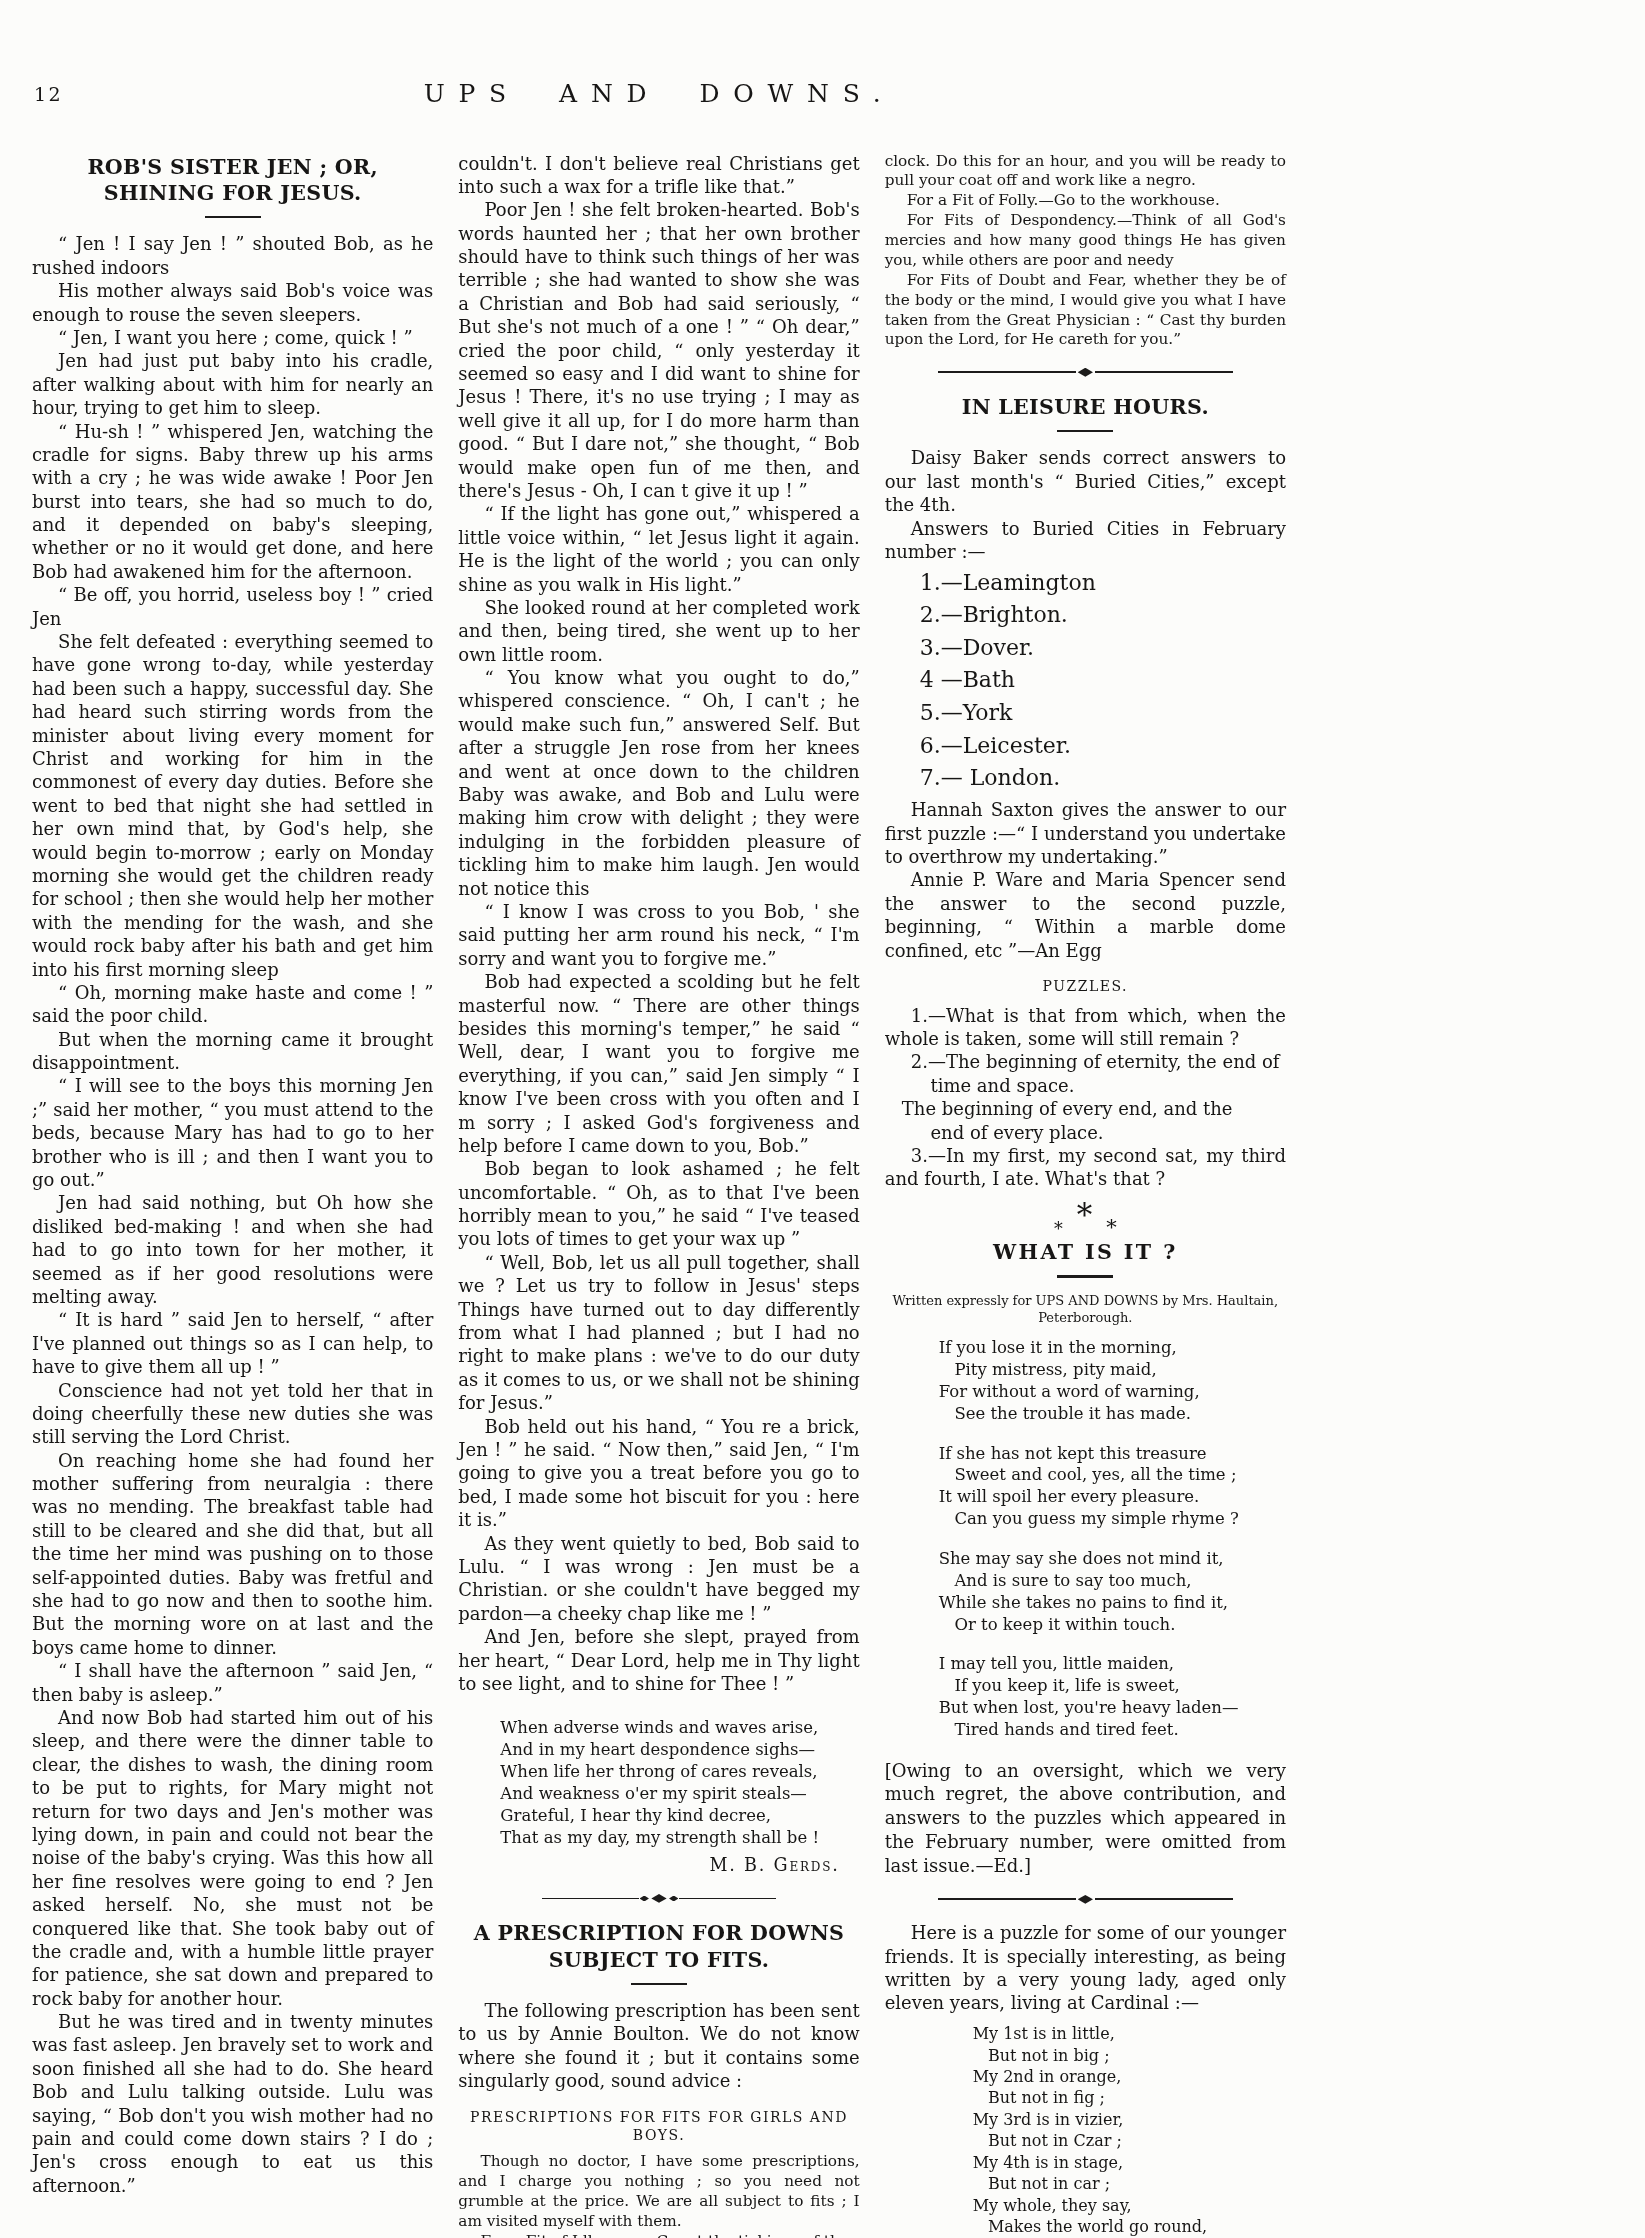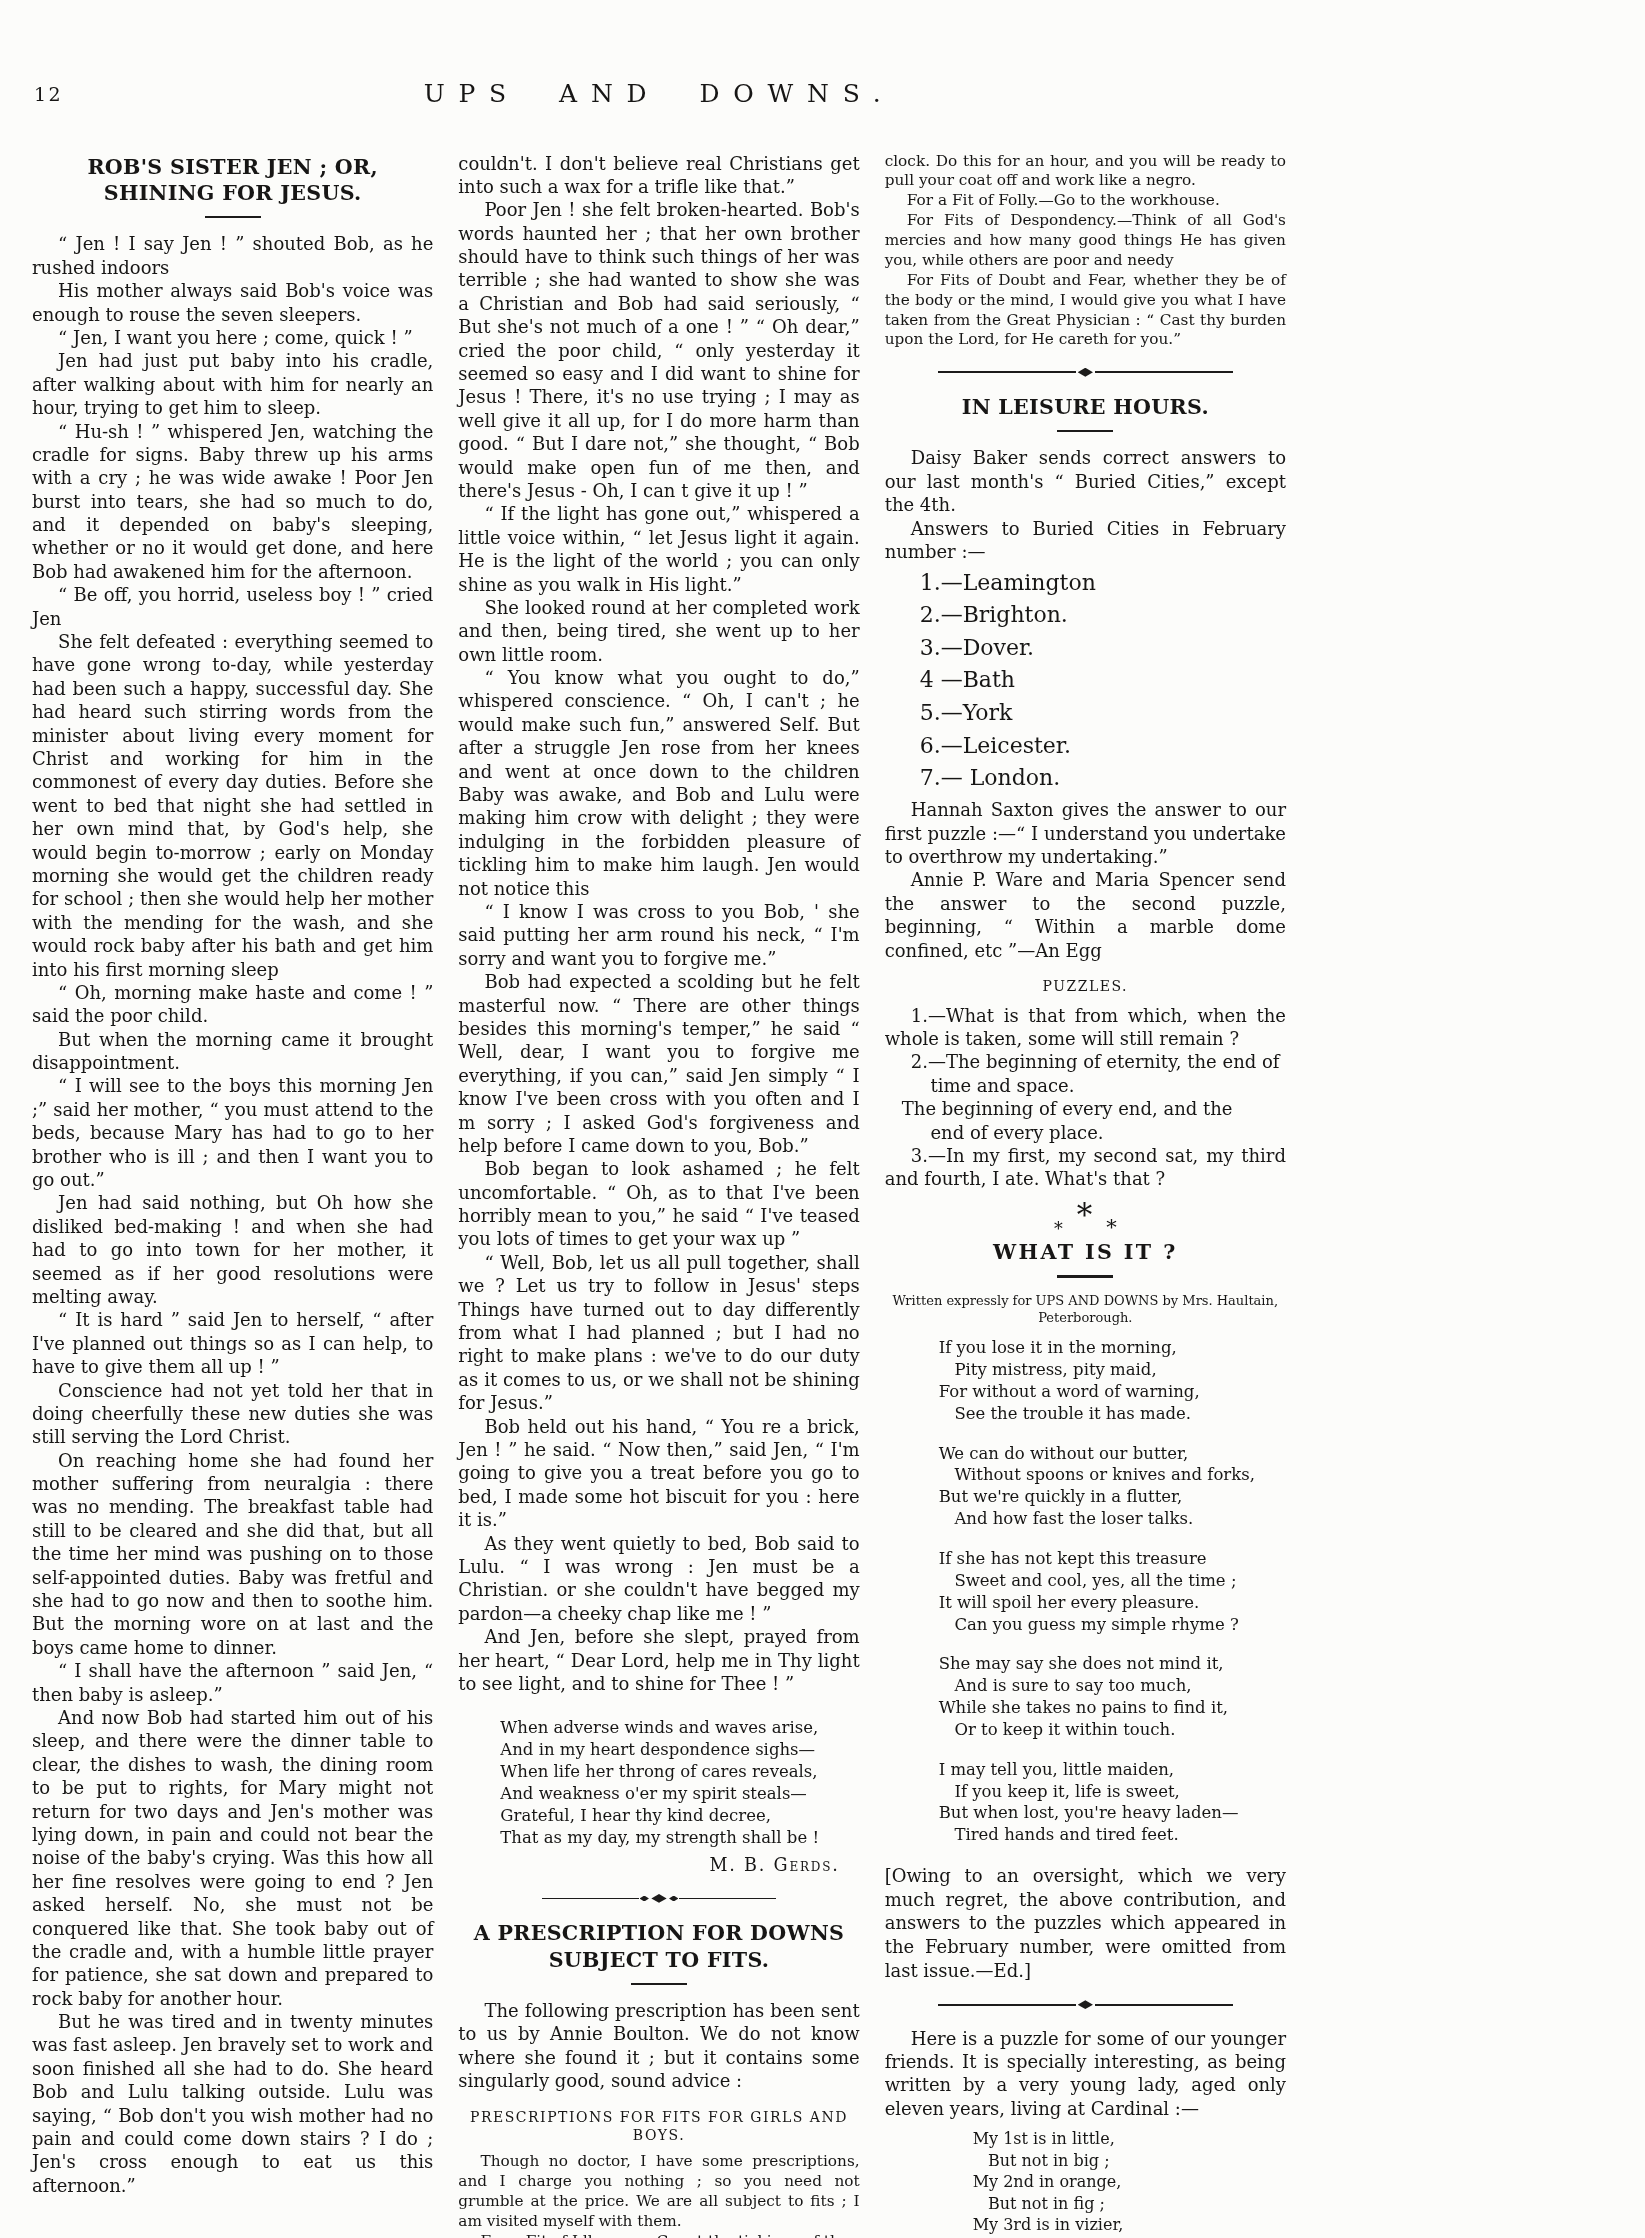--- a/index.html
+++ b/index.html
@@ -191,24 +191,20 @@
       <h2 class="article-title what-title">WHAT IS IT ?</h2>
       <div class="head-rule"></div>
       <div class="attribution">Written expressly for UPS AND DOWNS by Mrs. Haultain,
 Peterborough.</div>
 
       <div class="stanzas">
           <div class="stanza pre-block poem">If you lose it in the morning,
 &nbsp;&nbsp;&nbsp;Pity mistress, pity maid,
 For without a word of warning,
 &nbsp;&nbsp;&nbsp;See the trouble it has made.</div>
-          <div class="stanza pre-block poem">We can do without our butter,
-&nbsp;&nbsp;&nbsp;Without spoons or knives and forks,
-But we're quickly in a flutter,
-&nbsp;&nbsp;&nbsp;And how fast the loser talks.</div>
           <div class="stanza pre-block poem">If she has not kept this treasure
 &nbsp;&nbsp;&nbsp;Sweet and cool, yes, all the time ;
 It will spoil her every pleasure.
 &nbsp;&nbsp;&nbsp;Can you guess my simple rhyme ?</div>
           <div class="stanza pre-block poem">She may say she does not mind it,
 &nbsp;&nbsp;&nbsp;And is sure to say too much,
 While she takes no pains to find it,
 &nbsp;&nbsp;&nbsp;Or to keep it within touch.</div>
           <div class="stanza pre-block poem">I may tell you, little maiden,
 &nbsp;&nbsp;&nbsp;If you keep it, life is sweet,

